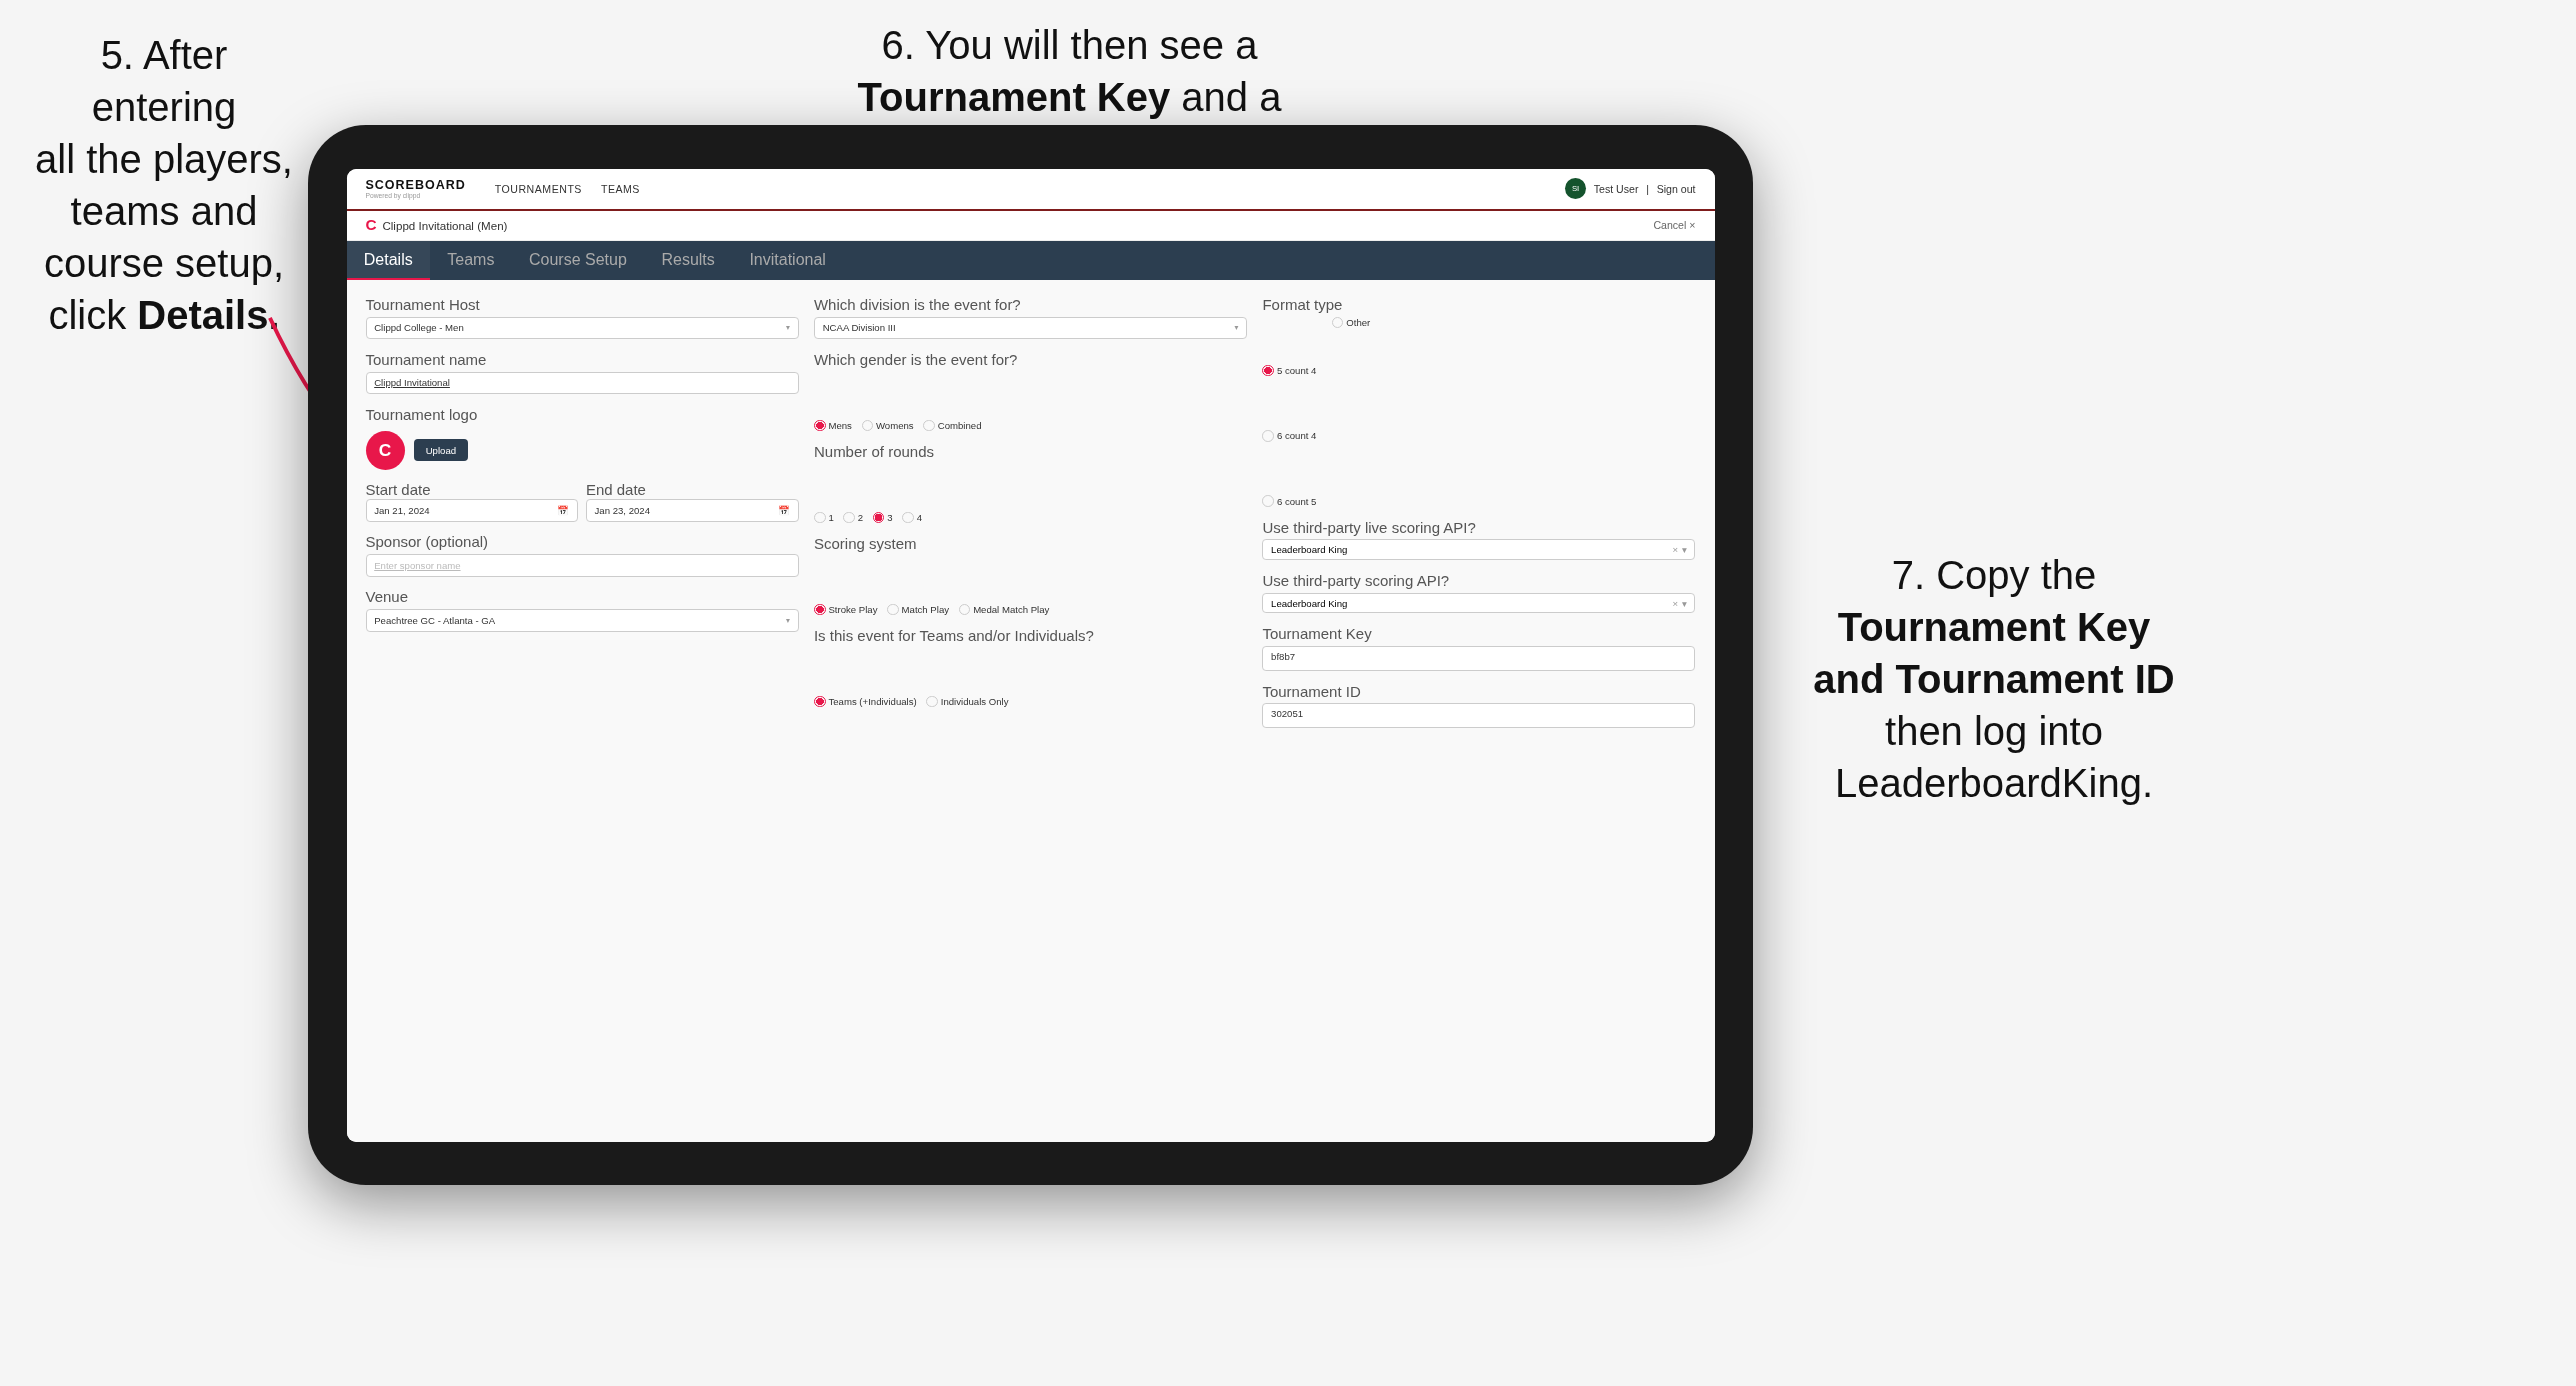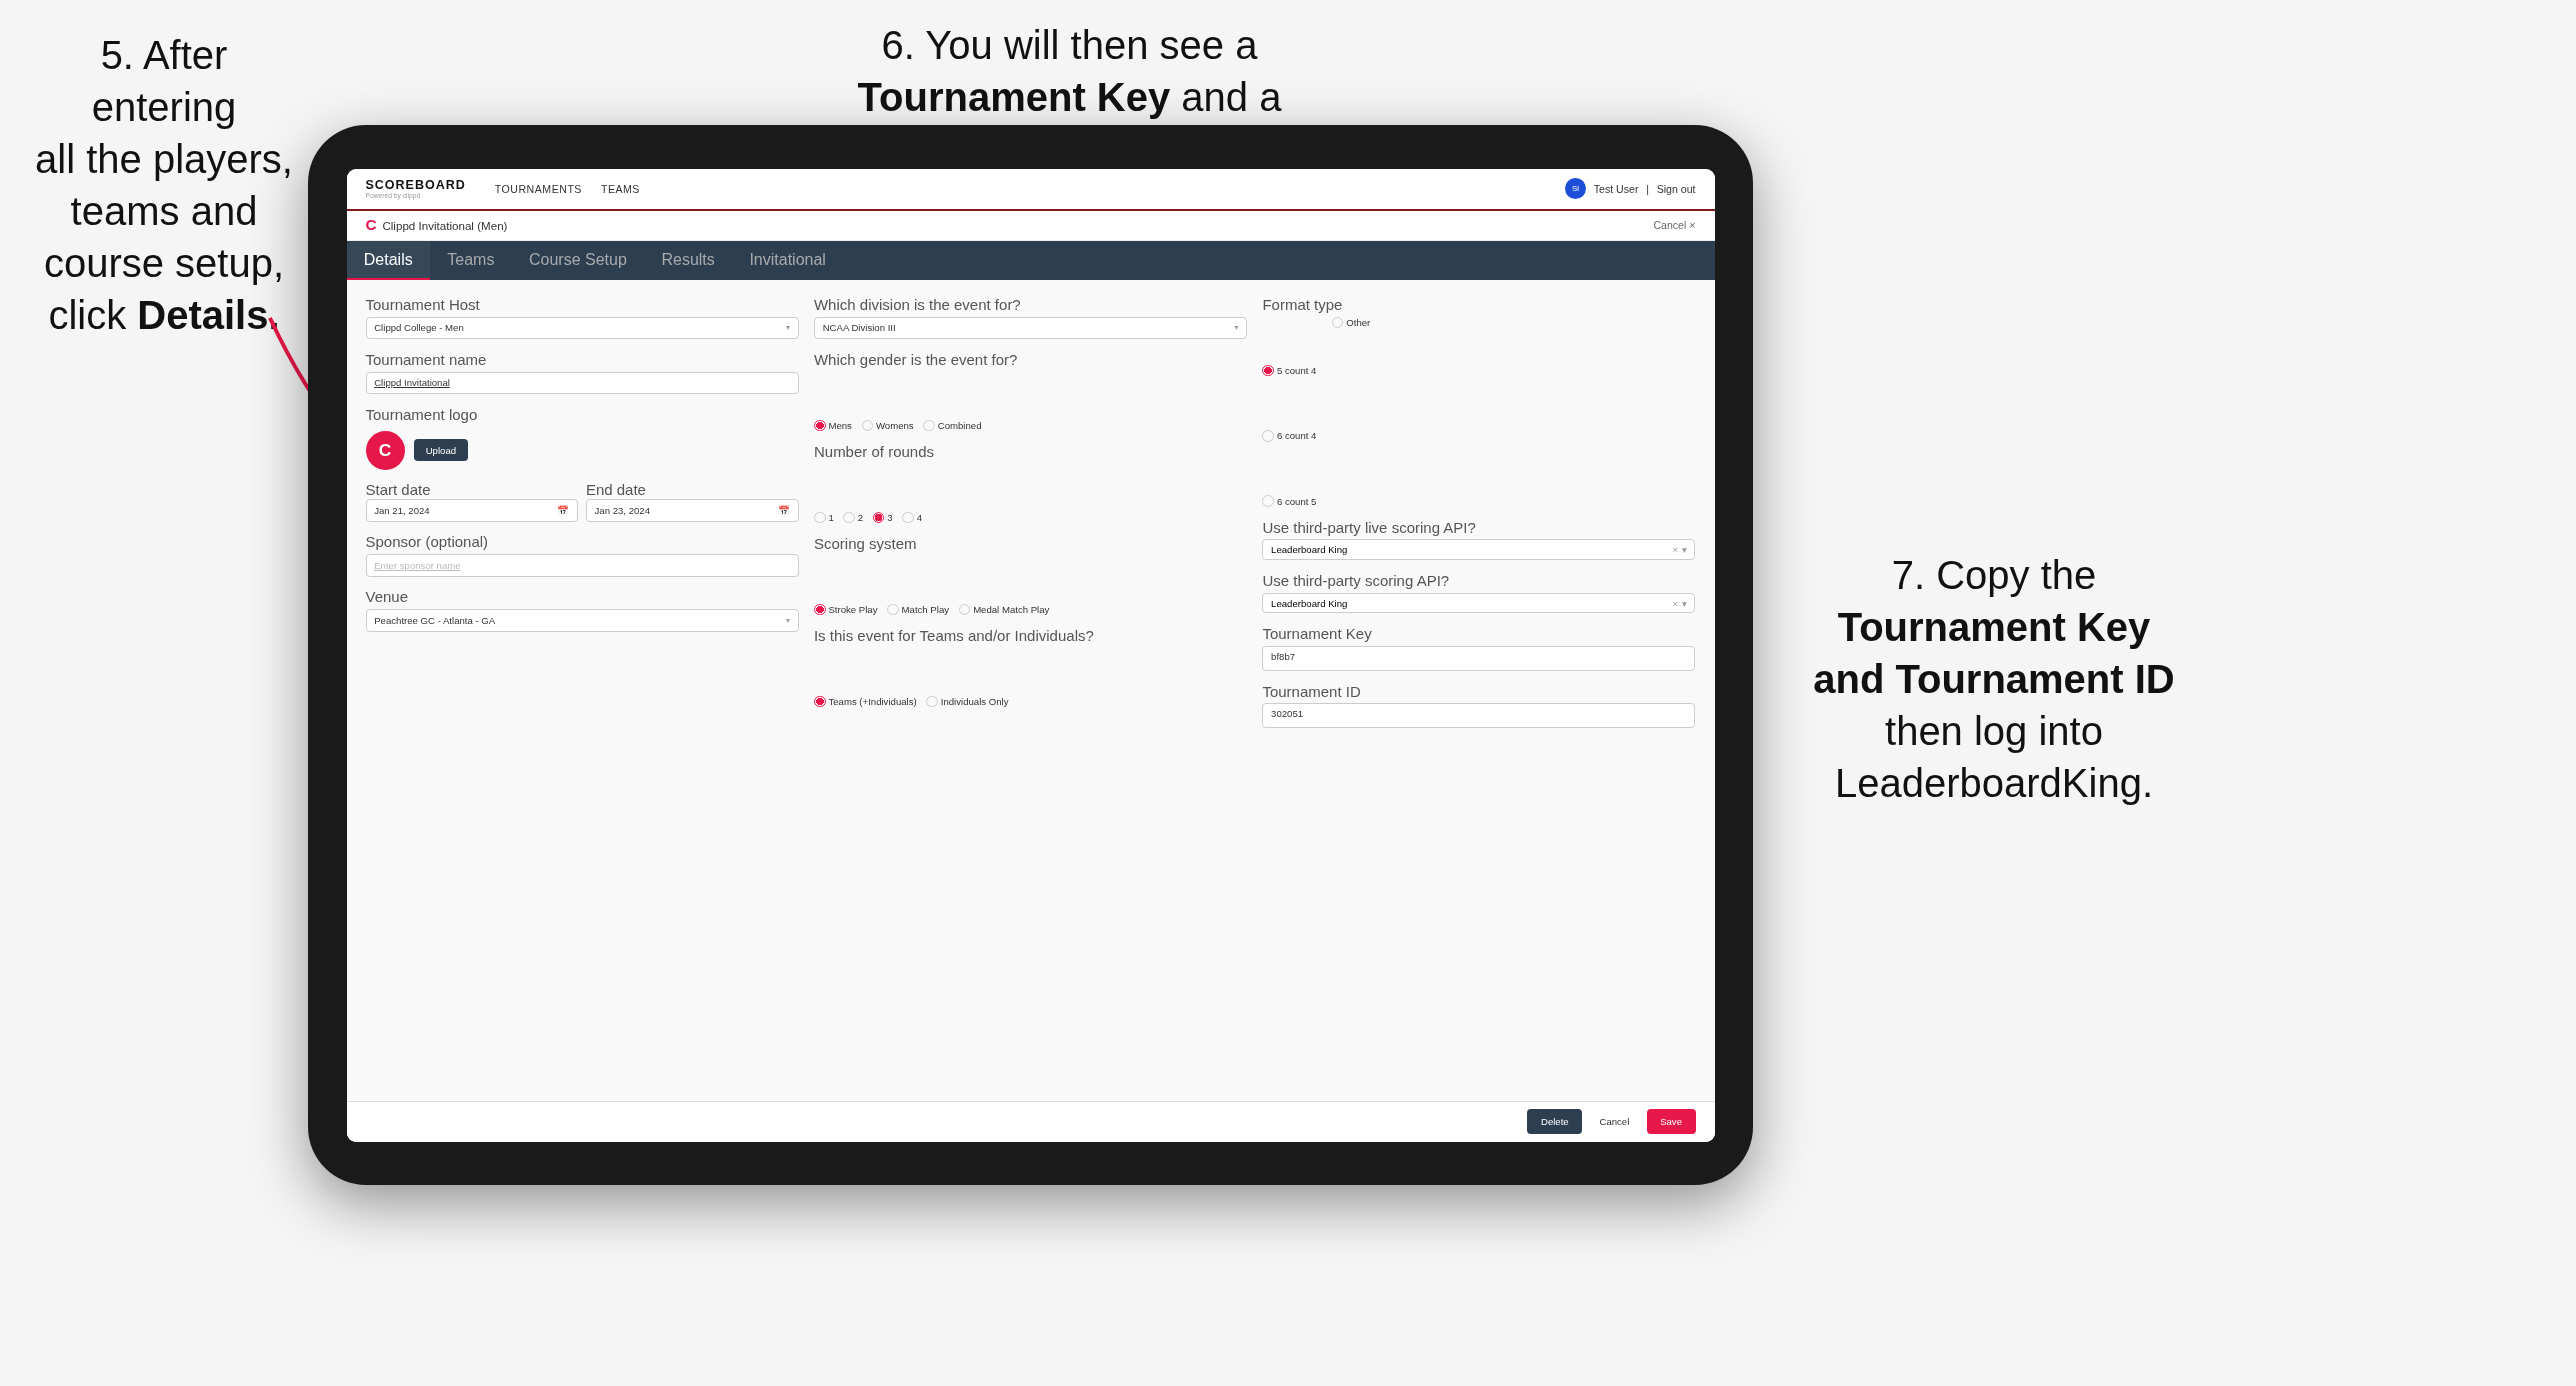--- a/index.html
+++ b/index.html
@@ -111,21 +111,21 @@
     .nav-right {
       display: flex;
       align-items: center;
       gap: 7.7px;
       font-size: 10.6px;
       color: #333;
     }
     .user-avatar {
       width: 21px;
       height: 21px;
-      background: #1d4ed8;
+      background: #14532d;
       border-radius: 50%;
       display: flex;
       align-items: center;
       justify-content: center;
       color: #fff;
       font-size: 7.7px;
       margin-left: 23px;
     }
 
     
@@ -656,22 +656,17 @@
           </div>
 
           <div class="form-group">
             <span class="form-label">Tournament ID</span>
             <div class="key-box">302051</div>
           </div>
         </div>
 
       </div>
 
-      <div class="bottom-bar">
-        <button class="btn-delete">Delete</button>
-        <button class="btn-cancel">Cancel</button>
-        <button class="btn-save">Save</button>
-      </div>
     </div>
 
   </div>
 </div>
 
 
 </body></html>

